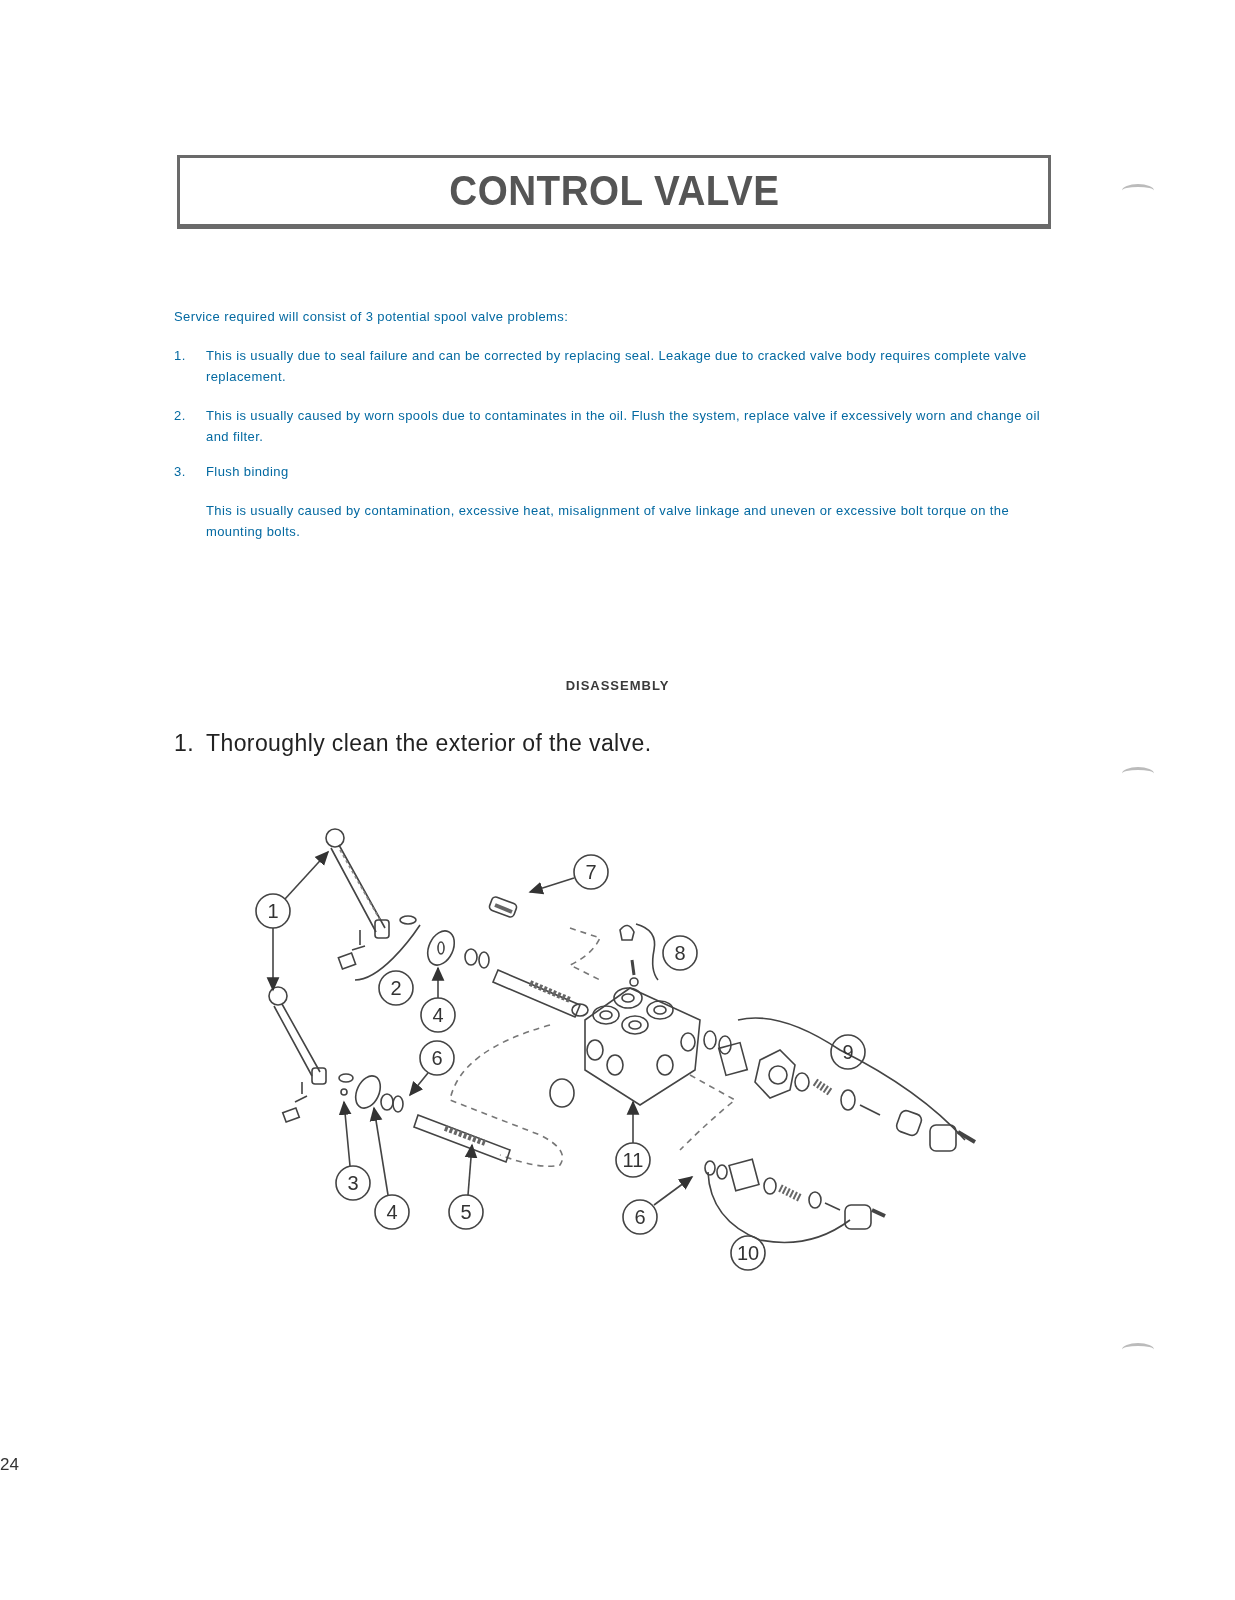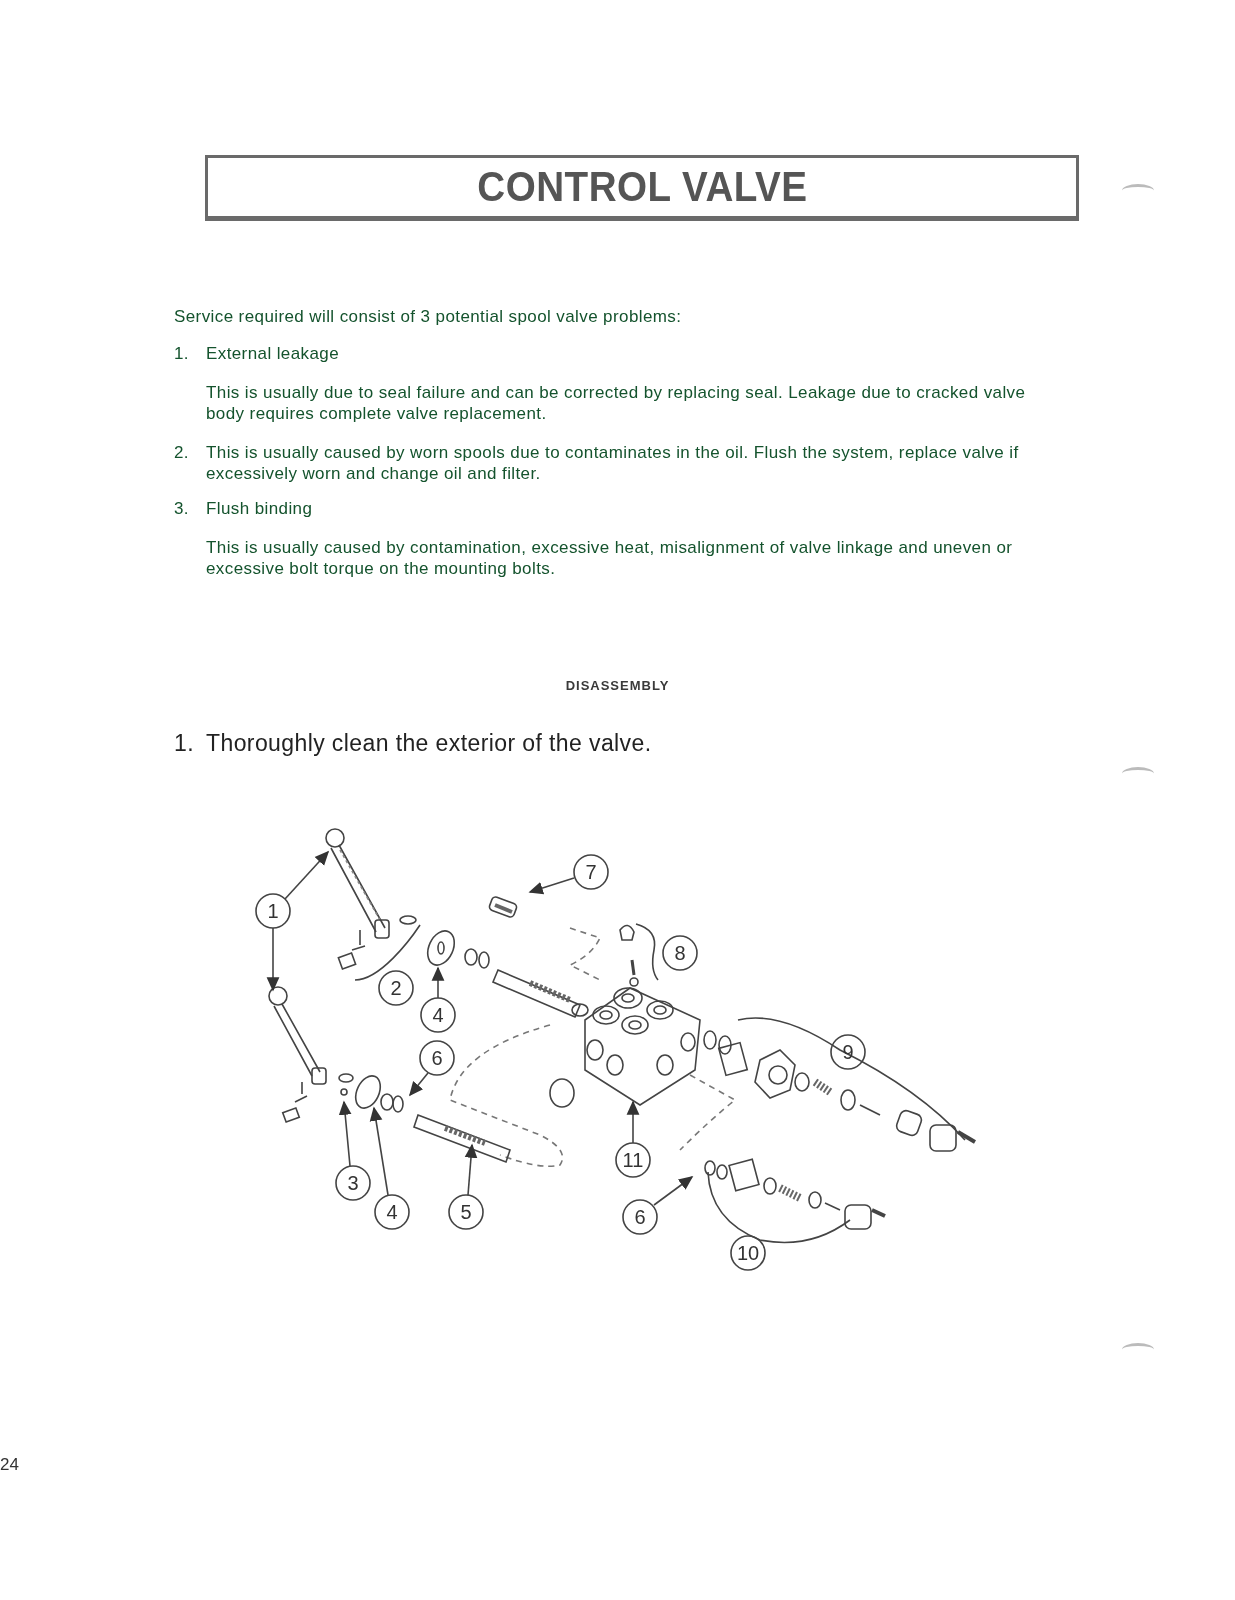--- a/index.html
+++ b/index.html
@@ -1,24 +1,24 @@
 <!DOCTYPE html>
 <html><head>
 <meta charset="utf-8">
 <style>
   html, body { margin: 0; padding: 0; background: #ffffff; }
   body { width: 1235px; height: 1600px; position: relative; overflow: hidden;
          font-family: "Liberation Sans", sans-serif; color: #3a3a3a; }
-  .title-box { position: absolute; left: 177px; top: 155px; width: 874px; height: 66px;
+  .title-box { position: absolute; left: 177px; top: 155px; width: 874px; height: 74px;
                border: 3px solid #6a6a6a; border-bottom-width: 5px; box-sizing: border-box;
-               display: flex; align-items: center; justify-content: center; margin-left: 28px; }
+               display: flex; align-items: center; justify-content: center; }
   .title-box h1 { margin: 0; font-family: "Liberation Sans", sans-serif; font-weight: bold;
                   font-size: 42px; letter-spacing: 0.5px; color: #555; transform: scaleX(0.92); }
-  .body-text { position: absolute; left: 174px; top: 306px; width: 880px; font-size: 17px;
-               line-height: 21px; color: #14532d; letter-spacing: 0.4px; }
+  .body-text { position: absolute; left: 174px; top: 306px; width: 880px; font-size: 13px;
+               line-height: 21px; color: #0369a1; letter-spacing: 0.4px; }
   .intro { margin: 0 0 16px 0; }
   .item { position: relative; margin: 0 0 12px 0; }
   .item .num { position: absolute; left: 0; top: 0; width: 30px; }
   .item .head { margin-left: 32px; }
   .item .desc { margin: 18px 0 0 32px; }
   .item + .item { margin-top: 14px; }
   .section-heading { position: absolute; left: 0; width: 1235px; top: 678px; text-align: center;
                      font-weight: bold; font-size: 13px; letter-spacing: 1px; color: #3a3a3a; }
   .step { position: absolute; left: 174px; top: 730px; font-size: 23px; color: #222;
           letter-spacing: 0.4px; }
@@ -40,21 +40,20 @@
 
 <div class="title-box">
   <h1>CONTROL VALVE</h1>
 </div>
 
 <div class="body-text">
   <p class="intro">Service required will consist of 3 potential spool valve problems:</p>
 
   <div class="item">
     <span class="num">1.</span>
-    <div class="head">External leakage</div>
     <div class="desc">This is usually due to seal failure and can be corrected by replacing seal.  Leakage due to cracked valve body requires complete valve replacement.</div>
   </div>
 
   <div class="item">
     <span class="num">2.</span>
     <div class="desc">This is usually caused by worn spools due to contaminates in the oil.  Flush the system, replace valve if excessively worn and change oil and filter.</div>
   </div>
 
   <div class="item">
     <span class="num">3.</span>

